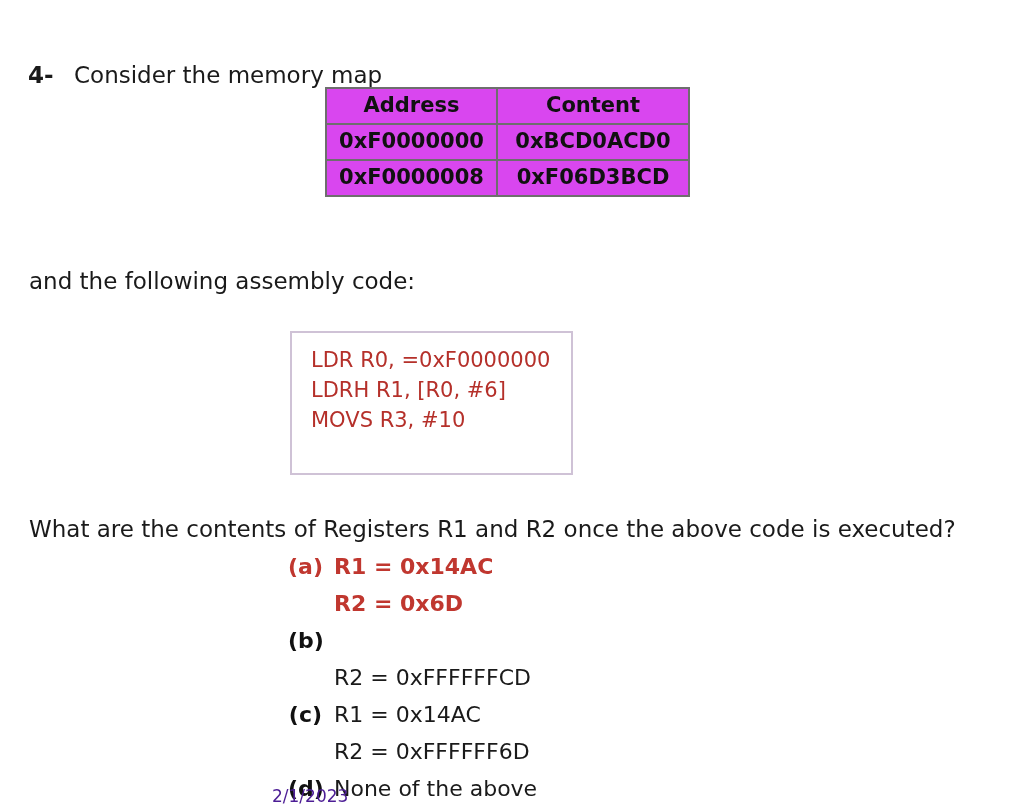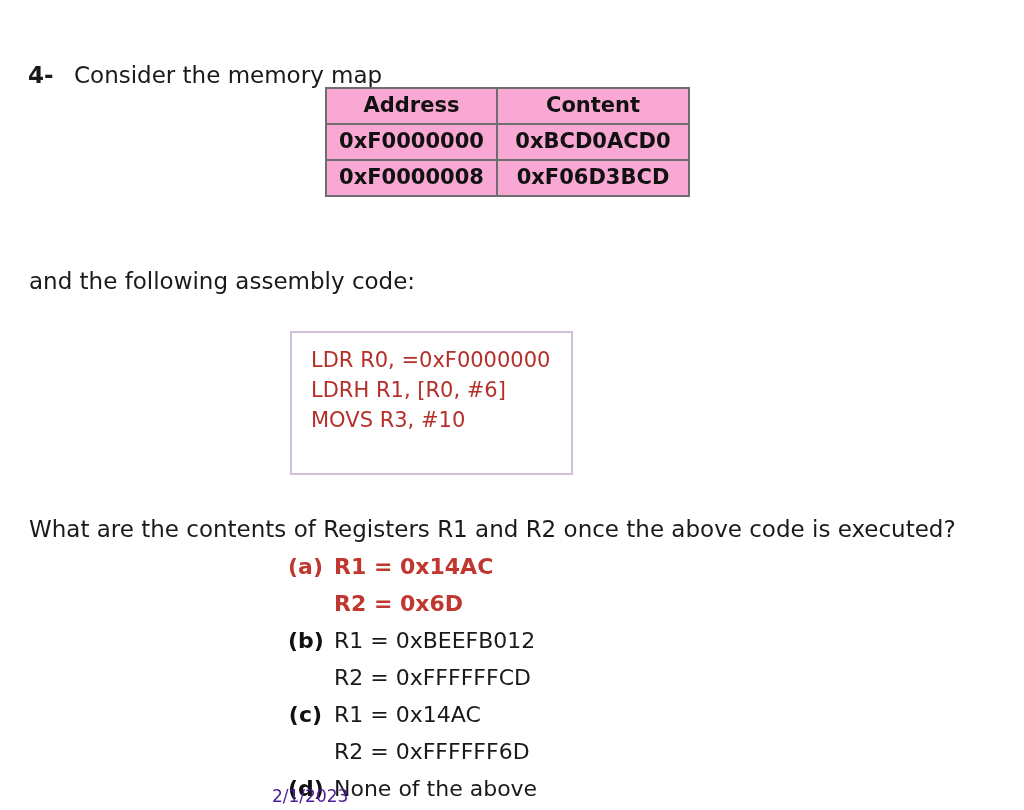--- a/index.html
+++ b/index.html
@@ -42,21 +42,21 @@
     border-collapse: collapse;
     table-layout: fixed;
   }
   .mem-table th, .mem-table td {
     border: 2px solid #6e6e6e;
     font-weight: bold;
     font-size: 21px;
     text-align: center;
     padding: 3px 0 4px 0;
     line-height: 27px;
-    background: #f9a8d4;
+    background: #d946ef;
     color: #111111;
   }
   .mem-table th:nth-child(1), .mem-table td:nth-child(1) { width: 169px; }
   .mem-table th:nth-child(2), .mem-table td:nth-child(2) { width: 190px; }
 
   
   .intro-line {
     position: absolute;
     left: 29px;
     top: 266px;
@@ -186,21 +186,20 @@
     <span class="opt-label">(a)</span>
     <span class="opt-value">R1 = 0x14AC</span>
   </div>
   <div class="opt-row opt-red opt-cont">
     <span class="opt-label">(a)</span>
     <span class="opt-value">R2 = 0x6D</span>
   </div>
 
   <div class="opt-row opt-plain">
     <span class="opt-label">(b)</span>
-    <span class="opt-value">R1 = 0xBEEFB012</span>
   </div>
   <div class="opt-row opt-plain opt-cont">
     <span class="opt-label">(b)</span>
     <span class="opt-value">R2 = 0xFFFFFFCD</span>
   </div>
 
   <div class="opt-row opt-plain">
     <span class="opt-label">(c)</span>
     <span class="opt-value">R1 = 0x14AC</span>
   </div>

